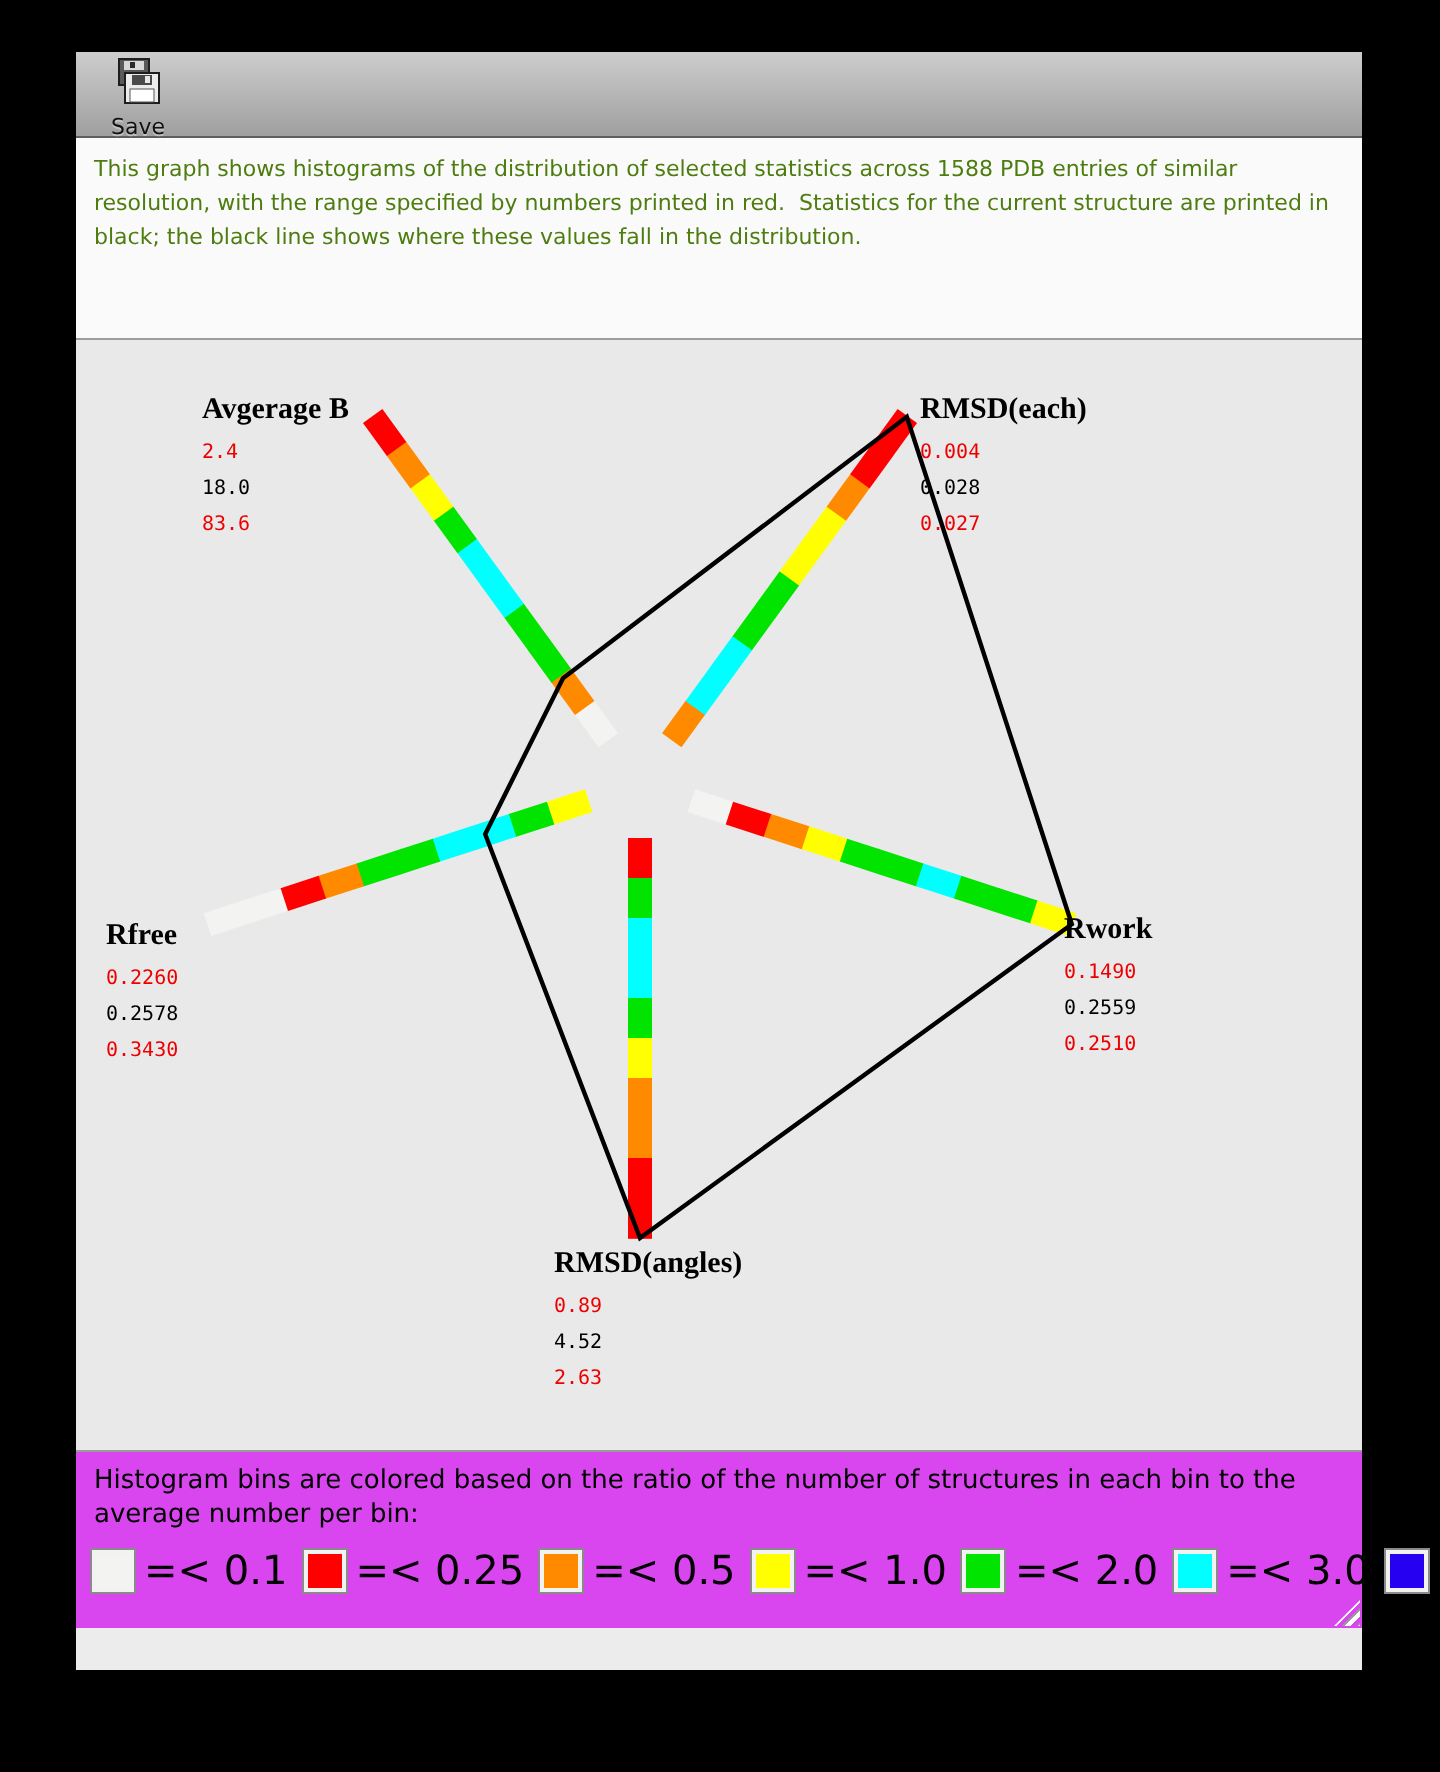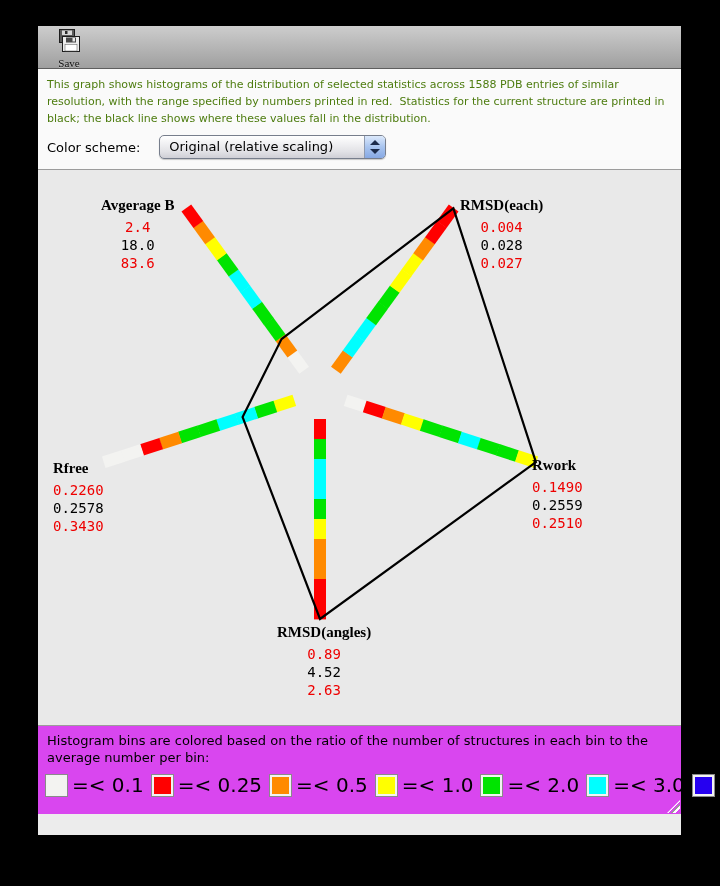--- a/index.html
+++ b/index.html
@@ -16,21 +16,21 @@
   .light{width:13px;height:13px;border-radius:50%;position:relative;}
   .light::after{content:"";position:absolute;left:3px;top:1px;width:7px;height:4px;
     border-radius:50%;background:rgba(255,255,255,.65);}
   .light.close{background:radial-gradient(circle at 50% 40%,#ff9a90 10%,#ea4b3c 60%,#c23428);border:1px solid #96291f;}
   .light.min{background:radial-gradient(circle at 50% 40%,#ffe0a0 10%,#f6a529 60%,#cf8211);border:1px solid #93650e;}
   .light.zoom{background:radial-gradient(circle at 50% 40%,#c9f0a0 10%,#59ba2f 60%,#3c8f1c);border:1px solid #2e6b13;}
   .pill{position:absolute;right:11px;top:6px;width:20px;height:11px;border-radius:6px;
     background:linear-gradient(#fdfdfd,#bfbfbf);border:1px solid #838383;}
   .toolbar{position:relative;height:42px;background:linear-gradient(#cdcdcd,#9f9f9f);
     border-bottom:1px solid #5e5e5e;}
-  .save-btn{position:absolute;left:9px;top:2px;width:44px;text-align:center;cursor:default;font-family:Liberation Serif, serif;}
+  .save-btn{position:absolute;left:9px;top:2px;width:44px;text-align:center;cursor:default;}
   .save-btn .ic{display:inline-block;}
   .save-btn .lbl{display:block;font-size:11px;color:#111;margin-top:0px;
     text-shadow:0 1px 0 rgba(255,255,255,.35);}
   
   .desc-panel{position:relative;height:100px;background:#fafafa;padding:0;}
   .desc-text{position:absolute;left:9px;top:7px;width:628px;margin:0;font-size:11px;
     line-height:17px;color:#4d7c0f;white-space:pre-wrap;}
   .scheme-row{position:absolute;left:9px;top:63px;height:30px;display:flex;align-items:center;}
   .scheme-label{font-size:13px;color:#000;margin-right:19px;}
   .popup{position:relative;width:225px;height:22px;border:1px solid #777e8c;border-radius:5px;
@@ -43,21 +43,21 @@
   .cap .up{top:4px;border-bottom:5px solid #1c2b4a;}
   .cap .dn{bottom:4px;border-top:5px solid #1c2b4a;}
   
   .plot-panel{position:relative;height:557px;background:#e9e9e9;
     border-top:1px solid #9c9c9c;border-bottom:1px solid #9c9c9c;box-sizing:border-box;}
   .plot-panel svg{position:absolute;left:0;top:0;}
   .stat-block{position:absolute;}
   .stat-block .axis-label{font-family:"Liberation Serif","DejaVu Serif",serif;
     font-weight:bold;font-size:15px;color:#000;margin-bottom:4px;}
   .stat-block .num{font-family:"DejaVu Sans Mono","Liberation Mono",monospace;
-    font-size:14px;line-height:18px;text-align:center;}
+    font-size:10px;line-height:18px;}
   .num.red{color:#ee0000;}
   .num.black{color:#000;}
   
   .legend-panel{position:relative;height:88px;background:#d946ef;}
   .legend-text{position:absolute;left:9px;top:6px;width:620px;margin:0;font-size:13px;
     line-height:17px;color:#000;}
   .legend-row{position:absolute;left:7px;top:47px;display:flex;align-items:center;gap:4px;}
   .swatch{width:17px;height:17px;border:1px solid #8a8a8a;background:#f2f2f2;padding:2px;}
   .swatch .chip{width:100%;height:100%;}
   .bin-label{font-size:20px;color:#000;margin-right:3px;white-space:nowrap;}
@@ -84,30 +84,20 @@
             <rect x="16.5" y="10" width="2.5" height="3.5" fill="#e8e8e8"></rect>
             <rect x="9" y="16.5" width="12" height="6.5" fill="#ffffff" stroke="#555" stroke-width="0.5"></rect>
           </svg>
         </span>
         <span class="lbl">Save</span>
       </div>
     </div>
 
     <div class="desc-panel">
       <p class="desc-text">This graph shows histograms of the distribution of selected statistics across 1588 PDB entries of similar resolution, with the range specified by numbers printed in red.  Statistics for the current structure are printed in black; the black line shows where these values fall in the distribution.</p>
-      <div class="scheme-row">
-        <span class="scheme-label">Color scheme:</span>
-        <div class="popup">
-          <span class="val">Original (relative scaling)</span>
-          <span class="cap">
-            <span class="up"></span>
-              <span class="dn"></span>
-          </span>
-        </div>
-      </div>
     </div>
 
     <div class="plot-panel">
       <svg id="plot-svg" width="643" height="557">
           <g transform="translate(282,222) rotate(-126)">
             <rect x="27" y="-6" width="20.4" height="12" fill="#f3f3f1"></rect>
             <rect x="47" y="-6" width="20.4" height="12" fill="#ff8a00"></rect>
             <rect x="67" y="-6" width="20.4" height="12" fill="#00e400"></rect>
             <rect x="87" y="-6" width="20.4" height="12" fill="#00e400"></rect>
             <rect x="107" y="-6" width="20.4" height="12" fill="#00ffff"></rect>

